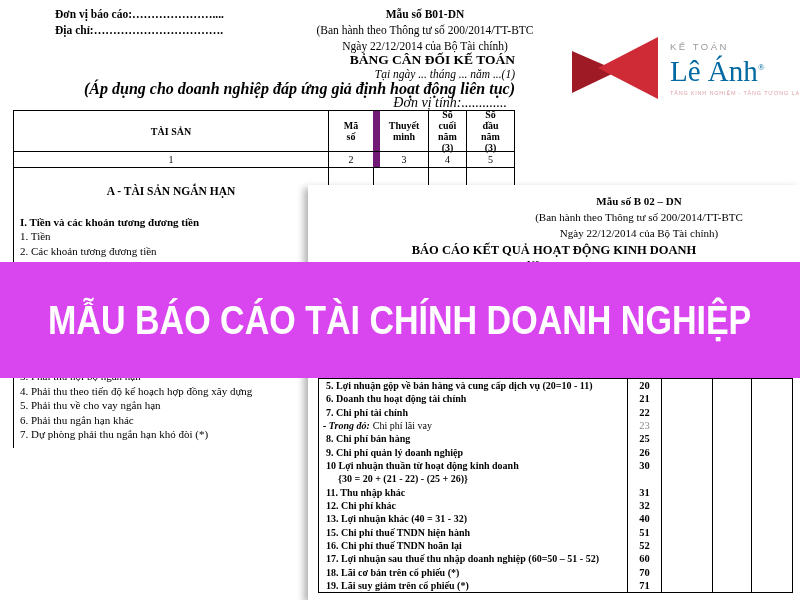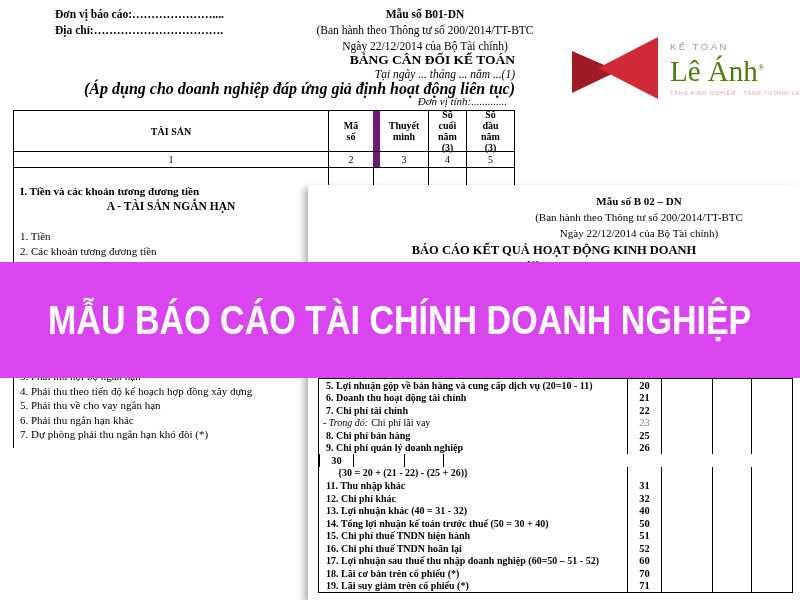--- a/index.html
+++ b/index.html
@@ -8,21 +8,21 @@
   .abs{position:absolute;}
 
   
   #d1-hl{left:55px;top:6px;font-weight:bold;font-size:11.5px;line-height:16px;}
   #d1-hr{left:250px;top:6px;width:350px;text-align:center;font-size:11.5px;line-height:16px;}
   #d1-hr .bold{font-weight:bold;}
   #d1-titles{left:13px;top:52px;width:502px;text-align:right;}
   #d1-titles .t1{font-weight:bold;font-size:13.5px;line-height:15px;}
   #d1-titles .t2{font-style:italic;font-size:11.5px;line-height:14px;}
   #d1-titles .t3{font-weight:bold;font-style:italic;font-size:16px;line-height:15px;}
-  #d1-unit{left:13px;top:95px;width:494px;text-align:right;font-style:italic;font-size:11px;}
+  #d1-unit{left:13px;top:95px;width:494px;text-align:right;font-style:italic;font-size:14px;}
 
   #table1{left:13px;top:110px;width:502px;box-sizing:border-box;}
   .t1-row{display:flex;box-sizing:border-box;border:1px solid #000;}
   .t1-head{height:42px;}
   .t1-idx{height:16px;border-top:none;}
   .t1-cell{box-sizing:border-box;display:flex;align-items:center;justify-content:center;
            text-align:center;font-size:10px;line-height:11px;white-space:pre-line;}
   .t1-head .t1-cell{font-weight:bold;}
   .c1{width:314px;} .c2{width:45px;border-left:1px solid #000;}
   .c3{width:55px;border-left:7px solid #701a75;} .c4{width:38px;border-left:1px solid #000;}
@@ -43,42 +43,42 @@
   #d2-hr{left:175px;top:8px;width:312px;text-align:center;font-size:11px;line-height:16px;}
   #d2-hr .bold{font-weight:bold;}
   #d2-title{left:0;top:58px;width:100%;text-align:center;font-weight:bold;font-size:12.5px;}
   #d2-year{left:0;top:73px;width:100%;text-align:center;font-size:11px;}
 
   #table2{left:10px;top:193px;width:475px;height:215px;border:1px solid #000;
           box-sizing:border-box;display:flex;flex-direction:column;}
   .t2-row{flex:1;display:flex;align-items:center;box-sizing:border-box;}
   .t2-name{width:308px;box-sizing:border-box;padding-left:4px;font-weight:bold;font-size:10px;
            white-space:nowrap;overflow:hidden;align-self:stretch;display:flex;align-items:center;}
-  .t2-name .pfx{font-style:italic;font-weight:normal;margin-right:3px;}
+  .t2-name .pfx{font-style:italic;font-weight:bold;margin-right:3px;}
   .t2-code{width:34px;text-align:center;font-weight:bold;font-size:10.5px;}
   .t2-c3{width:51px;} .t2-c4{width:39px;} .t2-c5{width:41px;}
   .t2-code,.t2-c3,.t2-c4,.t2-c5{box-sizing:border-box;border-left:1px solid #000;
            align-self:stretch;display:flex;align-items:center;justify-content:center;}
   .t2-row.row-plain .t2-name{font-weight:normal;}
   .t2-row.row-formula .t2-name{padding-left:16px;}
   .t2-code.code-gray{color:#888;font-weight:normal;}
 
   
   #banner{left:0;top:262px;width:800px;height:116px;background:#17173f;z-index:10;
           display:flex;align-items:center;justify-content:center;}
   #banner span{color:#fff;font-family:"Liberation Sans","DejaVu Sans",sans-serif;
           font-weight:bold;font-size:41px;transform:scaleX(0.83);white-space:nowrap;}
 
   
   #logo{left:572px;top:33px;width:226px;height:72px;z-index:5;}
   #logo-icon{position:absolute;left:0;top:4px;}
   #logo-text{position:absolute;left:98px;top:0;width:128px;}
   #logo-kt{font-family:"Liberation Sans",sans-serif;font-size:9.5px;letter-spacing:2.5px;
            color:#999;padding-top:8px;}
-  #logo-name{font-size:29px;line-height:31px;color:#4d7c0f;}
+  #logo-name{font-size:29px;line-height:31px;color:#0369a1;}
   #logo-name sup{font-size:9px;}
   #logo-tag{font-family:"Liberation Sans",sans-serif;font-size:5.5px;letter-spacing:0.8px;
             color:#dda3a8;white-space:nowrap;padding-top:3px;}
 </style>
 </head>
 <body>
 
 <div class="abs" id="d1-hl">
   <div>Đơn vị báo cáo:…………………....</div>
   <div>Địa chỉ:…………………………….</div>
@@ -119,23 +119,23 @@
     <div class="t1-cell c5">5</div>
   </div>
   <div id="t1-body">
     <div class="vline" style="left:314px"></div>
     <div class="vline" style="left:359px"></div>
     <div class="vline" style="left:414px"></div>
     <div class="vline" style="left:452px"></div>
     <div class="vline" style="left:500px"></div>
     <div id="t1-upper">
 
+        <div class="d1-item item-section">A - TÀI SẢN NGẮN HẠN</div>
+
         <div class="d1-item item-bold">I. Tiền và các khoản tương đương tiền</div>
-
-        <div class="d1-item item-section">A - TÀI SẢN NGẮN HẠN</div>
 
         <div class="d1-item">1. Tiền</div>
 
         <div class="d1-item">2. Các khoản tương đương tiền</div>
       </div>
     <div id="t1-lower">
 
         <div class="d1-item">3. Phải thu nội bộ ngắn hạn</div>
 
         <div class="d1-item">4. Phải thu theo tiến độ kế hoạch hợp đồng xây dựng</div>
@@ -220,20 +220,24 @@
           <span class="pfx"></span>
           <span>9. Chi phí quản lý doanh nghiệp</span>
         </div>
         <div class="t2-code">26</div>
         <div class="t2-c3"></div>
         <div class="t2-c4"></div>
         <div class="t2-c5"></div>
       </div>
 
       <div class="t2-row">
+        <div class="t2-name">
+          <span class="pfx"></span>
+          <span>10 Lợi nhuận thuần từ hoạt động kinh doanh</span>
+        </div>
         <div class="t2-code">30</div>
         <div class="t2-c3"></div>
         <div class="t2-c4"></div>
         <div class="t2-c5"></div>
       </div>
 
       <div class="t2-row row-formula">
         <div class="t2-name">
           <span class="pfx"></span>
           <span>{30 = 20 + (21 - 22) - (25 + 26)}</span>
@@ -270,30 +274,20 @@
         <div class="t2-name">
           <span class="pfx"></span>
           <span>13. Lợi nhuận khác (40 = 31 - 32)</span>
         </div>
         <div class="t2-code">40</div>
         <div class="t2-c3"></div>
         <div class="t2-c4"></div>
         <div class="t2-c5"></div>
       </div>
 
-      <div class="t2-row">
-        <div class="t2-name">
-          <span class="pfx"></span>
-          <span>14. Tổng lợi nhuận kế toán trước thuế (50 = 30 + 40)</span>
-        </div>
-        <div class="t2-code">50</div>
-        <div class="t2-c3"></div>
-        <div class="t2-c4"></div>
-        <div class="t2-c5"></div>
-      </div>
 
       <div class="t2-row">
         <div class="t2-name">
           <span class="pfx"></span>
           <span>15. Chi phí thuế TNDN hiện hành</span>
         </div>
         <div class="t2-code">51</div>
         <div class="t2-c3"></div>
         <div class="t2-c4"></div>
         <div class="t2-c5"></div>

